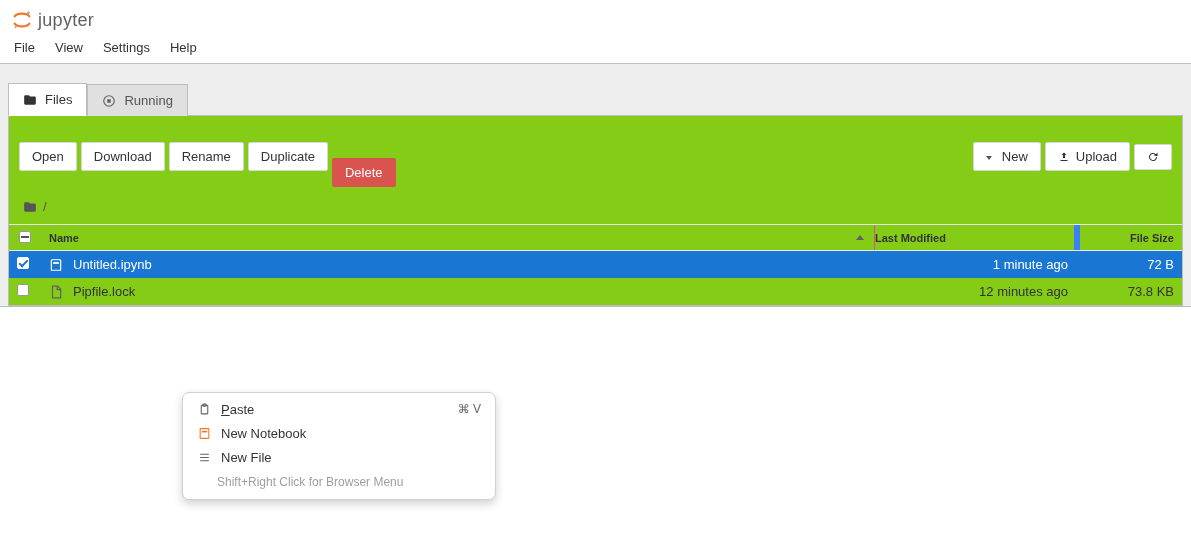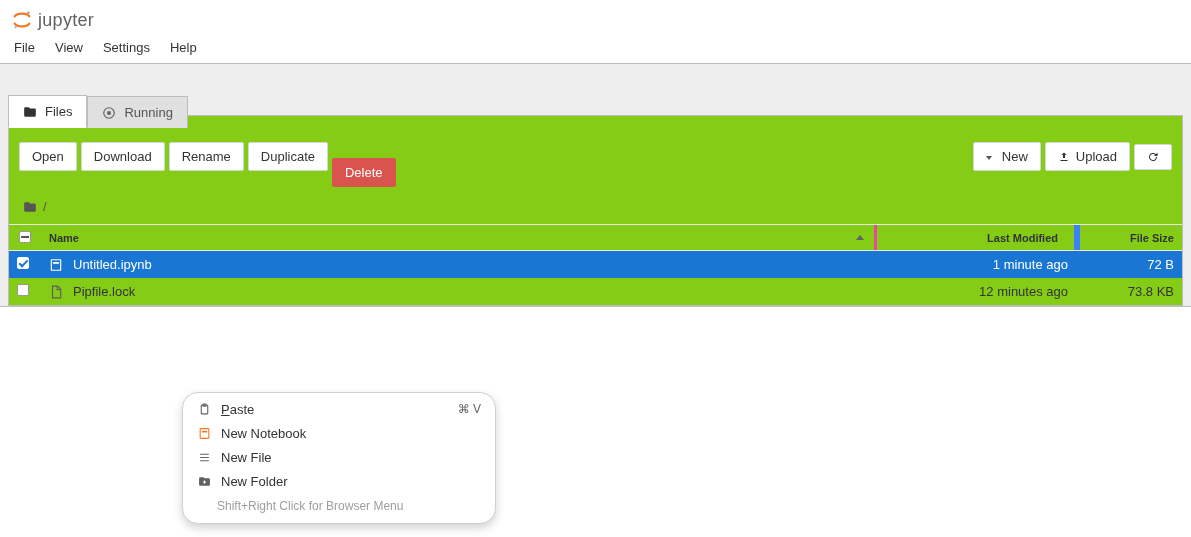--- a/index.html
+++ b/index.html
@@ -65,21 +65,21 @@
     .tab {
       display: flex;
       align-items: center;
       gap: 8px;
       padding: 8px 14px;
       border: 1px solid #bdbdbd;
       border-bottom: none;
       background: #e0e0e0;
       color: #555;
       position: relative;
-      top: 13px;
+      top: 1px;
     }
     .tab.active {
       background: #fff;
       color: #333;
       border-bottom: 1px solid #fff;
     }
     .tab-icon {
       width: 14px; height: 14px; display:inline-flex; align-items:center; justify-content:center;
     }
 
@@ -145,21 +145,21 @@
       padding: 0 8px;
     }
     .thead {
       border-top: 1px solid #e8e8e8;
       border-bottom: 1px solid #e8e8e8;
       color: #333;
       font-weight: 600;
       font-size: 11px;
     }
     .th-name { display:flex; align-items:center; gap:8px; }
-    .th-mod { text-align: right; padding-right: 16px; border-left: 3px solid #ec4899; height:100%; display:flex; align-items:center; justify-content:flex-end;}
+    .th-mod { text-align: right; padding-right: 16px; border-left: 1px solid #ec4899; height:100%; display:flex; align-items:center; justify-content:flex-start;}
     .th-size { text-align: left; border-left: 6px solid #3b82f6; height:100%; display:flex; align-items:center; justify-content:flex-end;}
     .sort-caret {
       margin-left:auto; margin-right:10px;
       width:0;height:0;
       border-left:4px solid transparent;
       border-right:4px solid transparent;
       border-bottom:5px solid #616161;
     }
     .thead .chkcell { padding-left:2px; }
 
@@ -208,21 +208,21 @@
 
     
     .ctx-menu {
       position: absolute;
       left: 182px;
       top: 392px;
       width: 314px;
       background: #fff;
       border: 1px solid #d0d0d0;
       box-shadow: 0 4px 10px rgba(0,0,0,0.18);
-      border-radius: 16px;
+      border-radius: 7px;
       padding: 4px 0;
       font-size: 13px;
     }
     .ctx-item {
       display:flex; align-items:center;
       padding: 4px 14px;
       height: 24px;
       gap: 10px;
       color:#333;
     }
@@ -389,23 +389,14 @@
     <span class="ci-label">New Notebook</span>
   </div>
   <div class="ctx-item">
     <span class="ci-icon">
       <svg width="13" height="13" viewBox="0 0 24 24">
           <path stroke="#616161" stroke-width="2" d="M4 6h16M4 12h16M4 18h16"></path>
         </svg>
     </span>
     <span class="ci-label">New File</span>
   </div>
-  <div class="ctx-item">
-    <span class="ci-icon">
-      <svg width="13" height="13" viewBox="0 0 24 24">
-          <path fill="#616161" d="M10 4H4a2 2 0 0 0-2 2v12a2 2 0 0 0 2 2h16a2 2 0 0 0 2-2V8a2 2 0 0 0-2-2h-8l-2-2z"></path>
-          <path stroke="#fff" stroke-width="2" d="M12 10v6M9 13h6"></path>
-        </svg>
-    </span>
-    <span class="ci-label">New Folder</span>
-  </div>
   <div class="ctx-hint">Shift+Right Click for Browser Menu</div>
 </div>
 
 </body></html>

